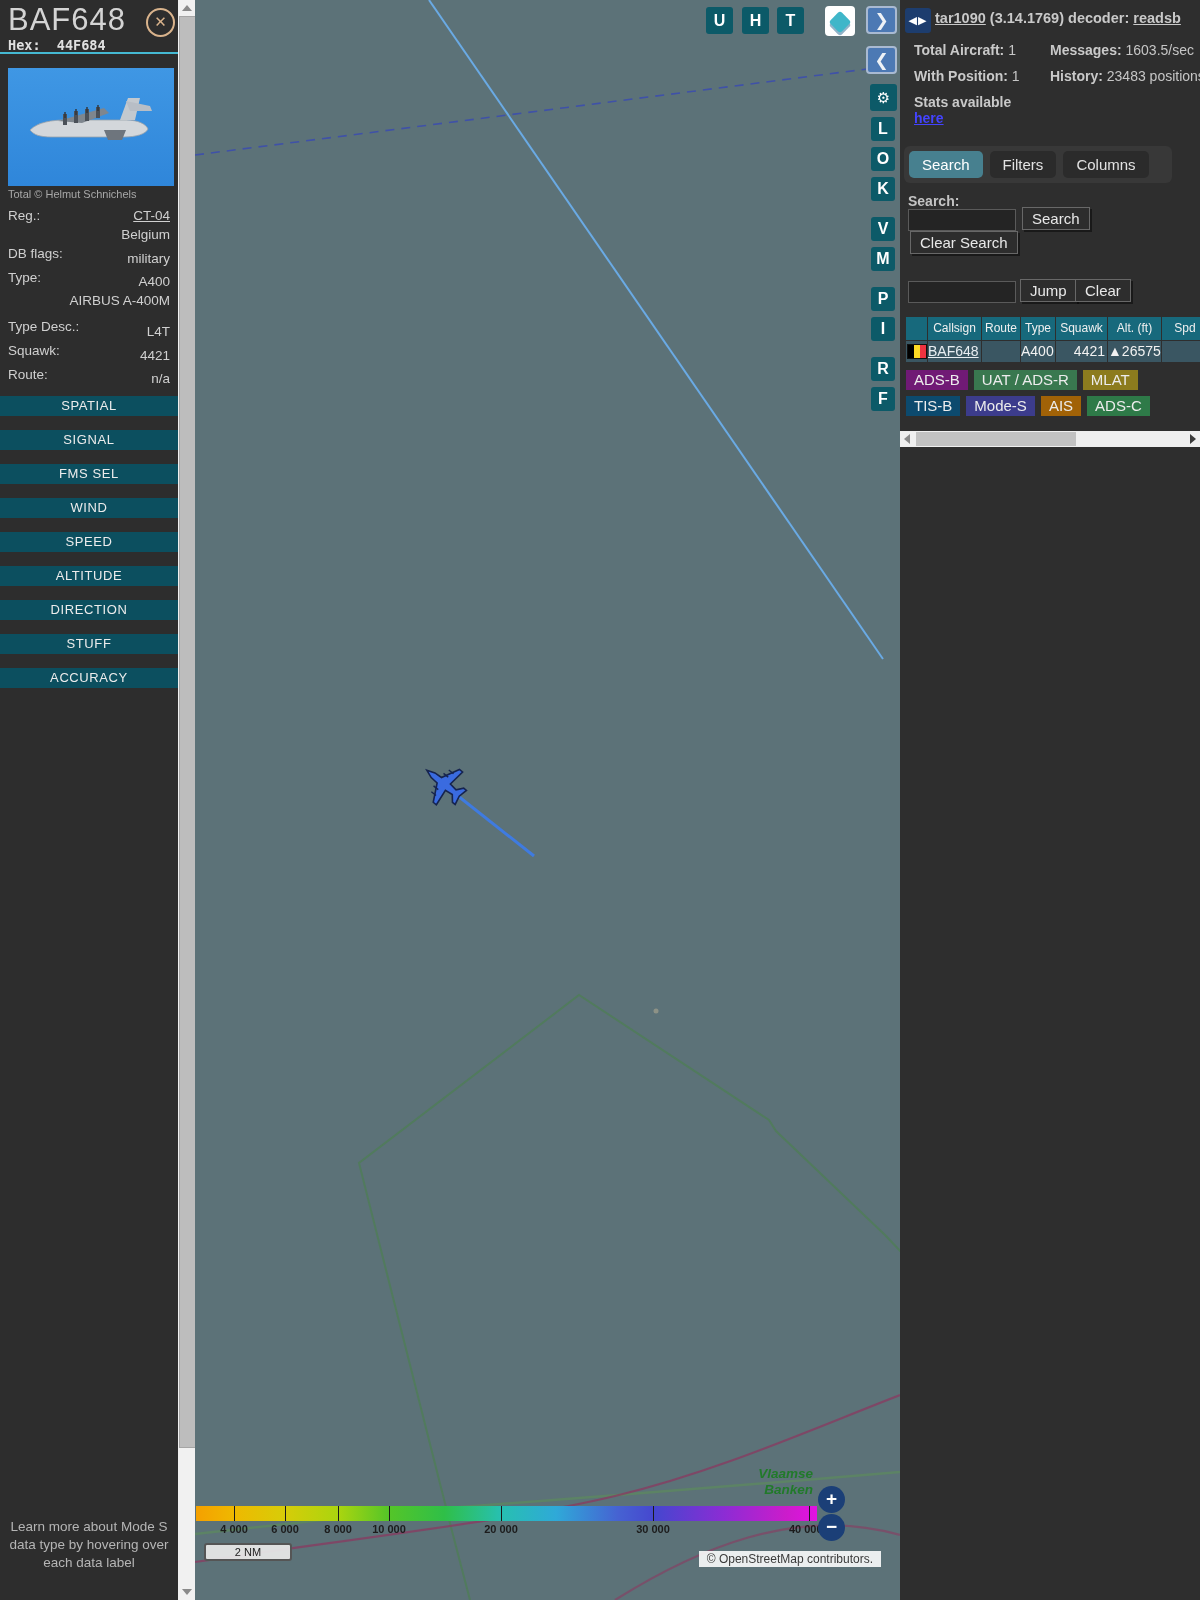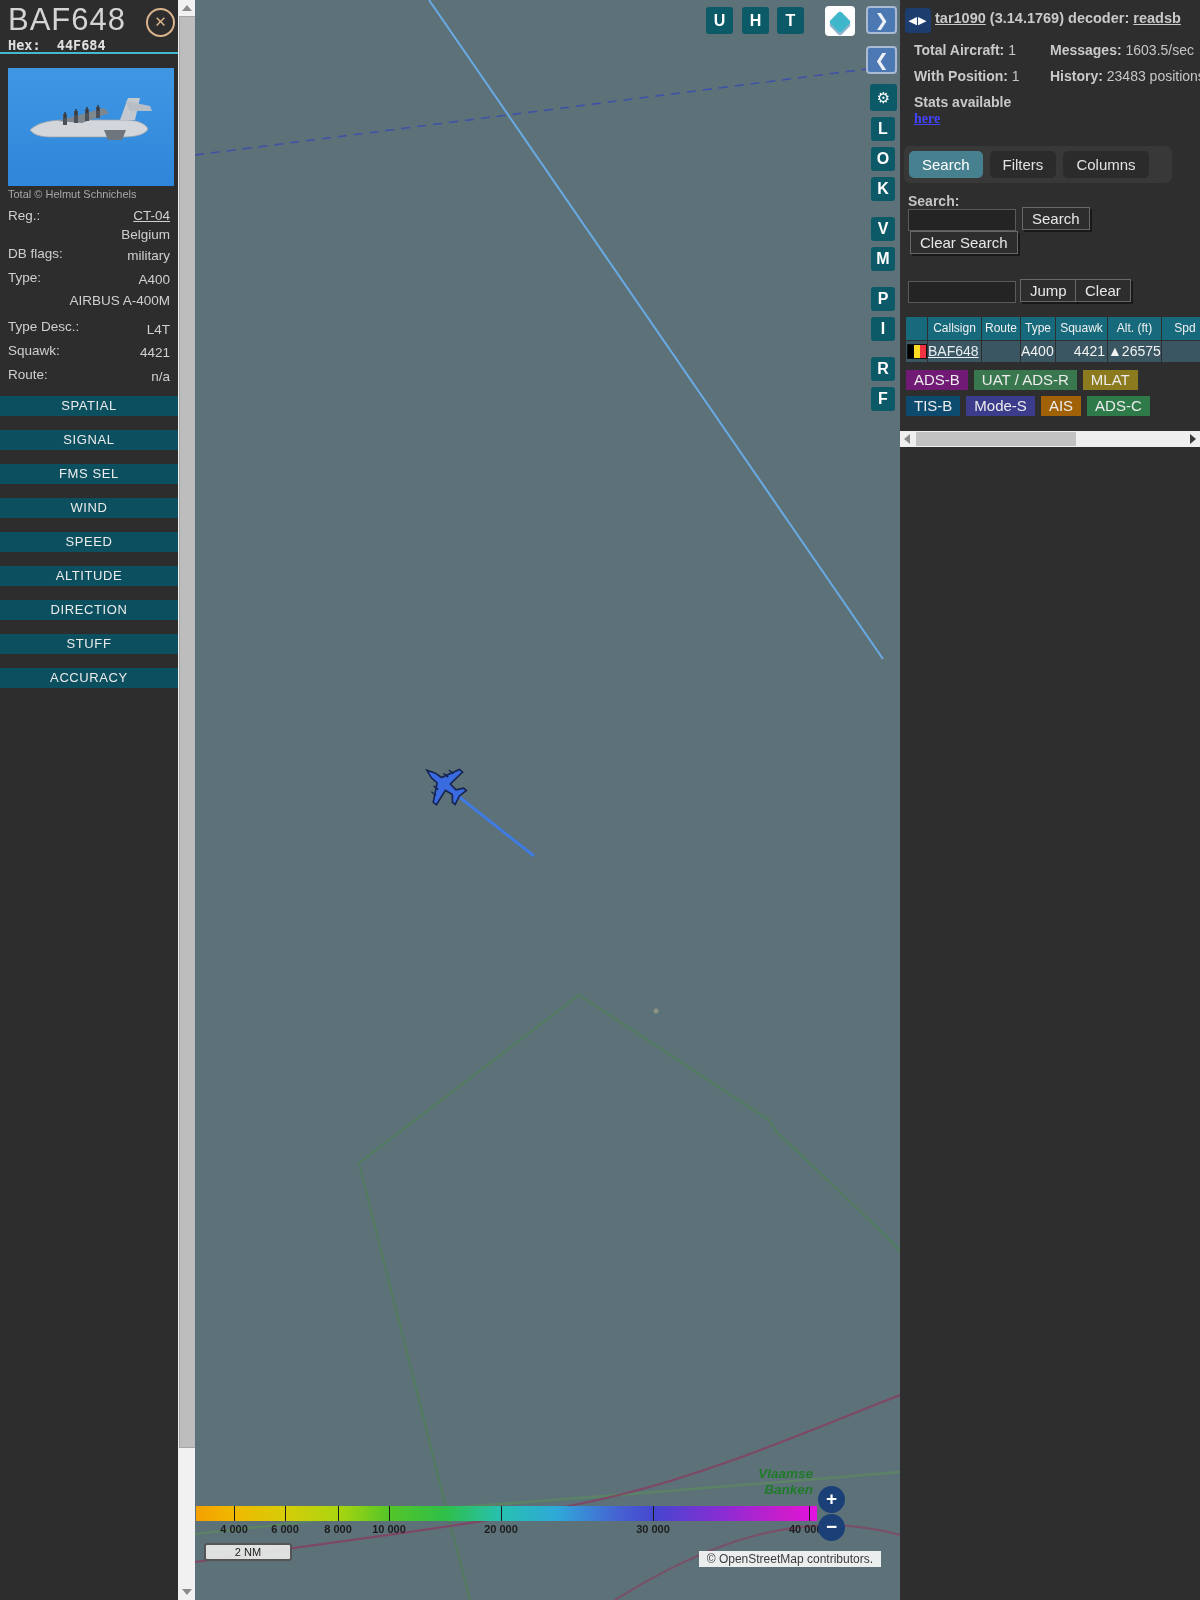--- a/index.html
+++ b/index.html
@@ -8,21 +8,21 @@
   
   #sidebar{position:absolute;left:0;top:0;width:178px;height:1600px;background:#2d2d2d;color:#cfcfcf;overflow:hidden;}
   #sb-title{position:absolute;left:8px;top:2px;font-size:31px;color:#d4d4d4;letter-spacing:1px;}
   #sb-close{position:absolute;right:3px;top:8px;width:25px;height:25px;border:2px solid #d9b38c;border-radius:50%;
     color:#d9b38c;font-size:15px;line-height:24px;text-align:center;cursor:pointer;}
   #sb-hex{position:absolute;left:8px;top:37px;font-family:"DejaVu Sans Mono",monospace;font-weight:bold;font-size:13.5px;color:#e0e0e0;white-space:pre;}
   #sb-rule{position:absolute;left:0;top:52px;width:178px;height:2px;background:#45b9d2;}
   #sb-photo{position:absolute;left:8px;top:68px;width:166px;height:118px;overflow:hidden;}
   #sb-credit{position:absolute;left:8px;top:188px;font-size:11px;color:#a8a8a8;}
   #sb-info{position:absolute;left:0;top:206px;width:178px;}
-  .kv{display:flex;justify-content:space-between;align-items:center;padding:0 8px;font-size:13.5px;line-height:19px;color:#d0d0d0;}
+  .kv{display:flex;justify-content:space-between;align-items:flex-end;padding:0 8px;font-size:13.5px;line-height:19px;color:#d0d0d0;}
   .kv[data-gap="1"]{margin-top:7px;}
   .kv .k{white-space:nowrap;}
   .kv .k sub{font-size:10px;}
   .kv .v{text-align:right;}
   .kv .v a{color:#d0d0d0;text-decoration:underline;}
   .sec-h{background:#0c4f5f;color:#ececec;text-align:center;font-size:13px;line-height:20px;height:20px;
     letter-spacing:.6px;margin:8px 0 6px 0;}
   #sb-foot{position:absolute;left:8px;top:1518px;width:162px;text-align:center;font-size:13.5px;line-height:1.35;color:#b5b5b5;}
   
   #sb-scroll{position:absolute;left:178px;top:0;width:17px;height:1600px;background:#f1f1f1;}
@@ -56,21 +56,21 @@
   .zoombtn{position:absolute;left:623px;width:27px;height:27px;border-radius:50%;background:#1b3f77;color:#fff;
     font-size:19px;font-weight:bold;text-align:center;line-height:26px;cursor:pointer;}
   
   #panel{position:absolute;left:900px;top:0;width:300px;height:1600px;background:#2e2e2e;color:#c6c6c6;overflow:hidden;}
   #p-toggle{position:absolute;left:5px;top:8px;width:26px;height:25px;background:#1d3d6e;border-radius:3px;
     color:#fff;font-size:11px;text-align:center;line-height:25px;letter-spacing:1px;cursor:pointer;}
   #p-title{position:absolute;left:35px;top:10px;font-size:14.5px;font-weight:bold;color:#c9c9c9;white-space:nowrap;}
   #p-title a{color:#c9c9c9;text-decoration:underline;}
   #p-stats{position:absolute;left:14px;top:42px;width:280px;display:grid;grid-template-columns:122px 158px;column-gap:14px;row-gap:10px;font-size:14px;}
   #p-stats b{color:#c9c9c9;}
-  #stats-link{color:#4343ff;font-weight:bold;text-decoration:underline;font-family:Liberation Serif, serif;}
+  #stats-link{color:#4343ff;font-weight:bold;text-decoration:underline;}
   #p-tabs{position:absolute;left:4px;top:146px;width:268px;background:#383838;border-radius:6px;padding:5px;display:flex;gap:7px;box-sizing:border-box;}
   .tab{background:#2b2b2b;color:#e2e2e2;font-size:15px;padding:5px 13px;border-radius:5px;cursor:pointer;}
   .tab.active{background:#47808f;color:#fff;}
   .p-lbl{position:absolute;font-size:14px;font-weight:bold;color:#c4c4c4;}
   .p-input{position:absolute;width:98px;height:18px;background:#242424;border:1px solid #5a5a5a;color:#ddd;font-size:13px;padding:1px 4px;}
   .p-btn{position:absolute;background:#2d2d2d;border:1px solid #686868;color:#e8e8e8;font-size:15px;
     padding:2px 9px;cursor:pointer;box-shadow:2px 2px 0 rgba(0,0,0,.45);}
   #p-table{position:absolute;left:6px;top:317px;width:300px;}
   .trow{display:grid;grid-template-columns:21px 53px 38px 34px 51px 53px 46px;gap:1px;margin-bottom:1px;}
   .th{background:#17697c;color:#f0f0f0;font-size:12px;text-align:center;line-height:23px;height:23px;white-space:nowrap;overflow:hidden;}
@@ -434,20 +434,21 @@
 
               <div class="kv">
                 <span class="k"><span></span><sub></sub><span></span></span>
                 <span class="v"></span>
               </div>
             </div>
         </div>
       </div>
   </div>
 
+  <div id="sb-foot">Learn more about Mode S data type by hovering over each data label</div>
 </div>
 
 <div id="sb-scroll">
   <div class="sb-arrow" id="sb-up"></div>
   <div id="sb-thumb"></div>
   <div class="sb-arrow" id="sb-dn"></div>
 </div>
 
 <div id="map">
   <svg class="abs" style="left:0;top:0" width="705" height="1600" viewBox="0 0 705 1600">

